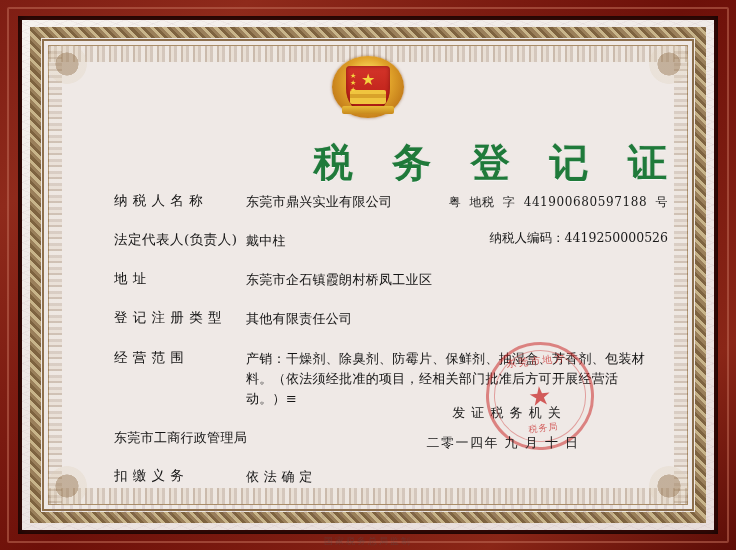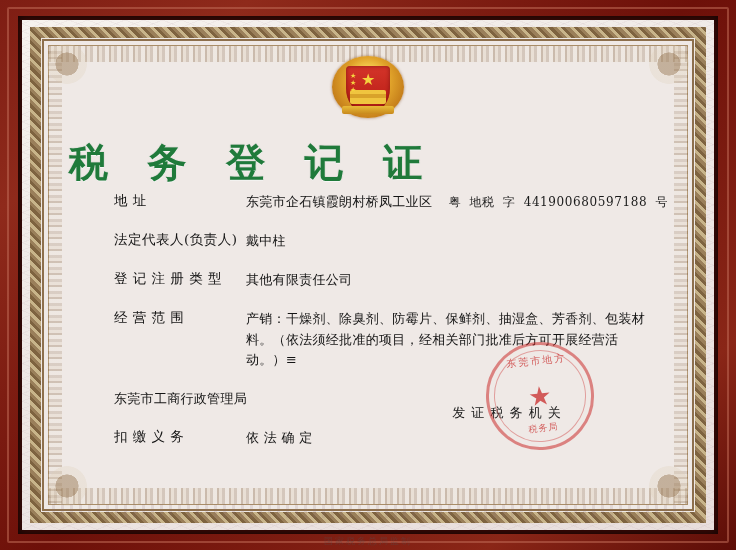--- a/index.html
+++ b/index.html
@@ -175,21 +175,21 @@
     width: 52px; height: 8px;
     background: linear-gradient(180deg, #e9bb38, #c8891d);
     border-radius: 2px;
   }
 
   
   .title {
     position: absolute;
     top: 84px;
     left: 0; right: 0;
-    text-align: left;
+    text-align: right;
     font-family: "DejaVu Serif", "Liberation Serif", serif;
     font-size: 39px;
     font-weight: bold;
     letter-spacing: 13px;
     color: #1f7a3a;
     text-shadow: 0 1px 0 rgba(255,255,255,.7), 0 0 1px rgba(20,90,45,.5);
     padding-left: 13px;
   }
 
   
@@ -370,32 +370,39 @@
       <div class="title">税 务 登 记 证</div>
 
       <div class="regline">
         <span class="seg">粤</span>
         <span class="seg">地税</span>
         <span class="seg">字</span>
         <span class="seg num">441900680597188</span>
         <span class="seg">号</span>
       </div>
 
+      <div class="taxnoline">
+        <span>纳税人编码：</span><span>4419250000526</span>
+      </div>
 
       <div class="fields">
 
+        <div class="field">
+          <div class="label">纳 税 人 名 称</div>
+          <div class="value">东莞市鼎兴实业有限公司</div>
+        </div>
+
+        <div class="field">
+          <div class="label">法定代表人(负责人)</div>
+          <div class="value">戴中柱</div>
+        </div>
 
         <div class="field">
           <div class="label">地 址</div>
           <div class="value">东莞市企石镇霞朗村桥凤工业区</div>
-        </div>
-
-        <div class="field">
-          <div class="label">法定代表人(负责人)</div>
-          <div class="value">戴中柱</div>
         </div>
 
         <div class="field">
           <div class="label">登 记 注 册 类 型</div>
           <div class="value">其他有限责任公司</div>
         </div>
 
         <div class="field scope">
           <div class="label">经 营 范 围</div>
           <div class="value">产销：干燥剂、除臭剂、防霉片、保鲜剂、抽湿盒、芳香剂、包装材料。（依法须经批准的项目，经相关部门批准后方可开展经营活动。）≡</div>
@@ -414,20 +421,21 @@
 
       <div class="issuer">发 证 税 务 机 关</div>
 
       <div class="seal">
         <div class="inner-ring"></div>
         <div class="seal-top">东莞市地方</div>
         <div class="seal-star">★</div>
         <div class="seal-bottom">税务局</div>
       </div>
 
+      <div class="issue-date">二零一四年 九 月 十 日</div>
 
     </div>
 
     <div class="watermark-band"></div>
   </div>
 
   <div class="microtext">国家税务总局监制</div>
 </div>
 
 </body></html>

